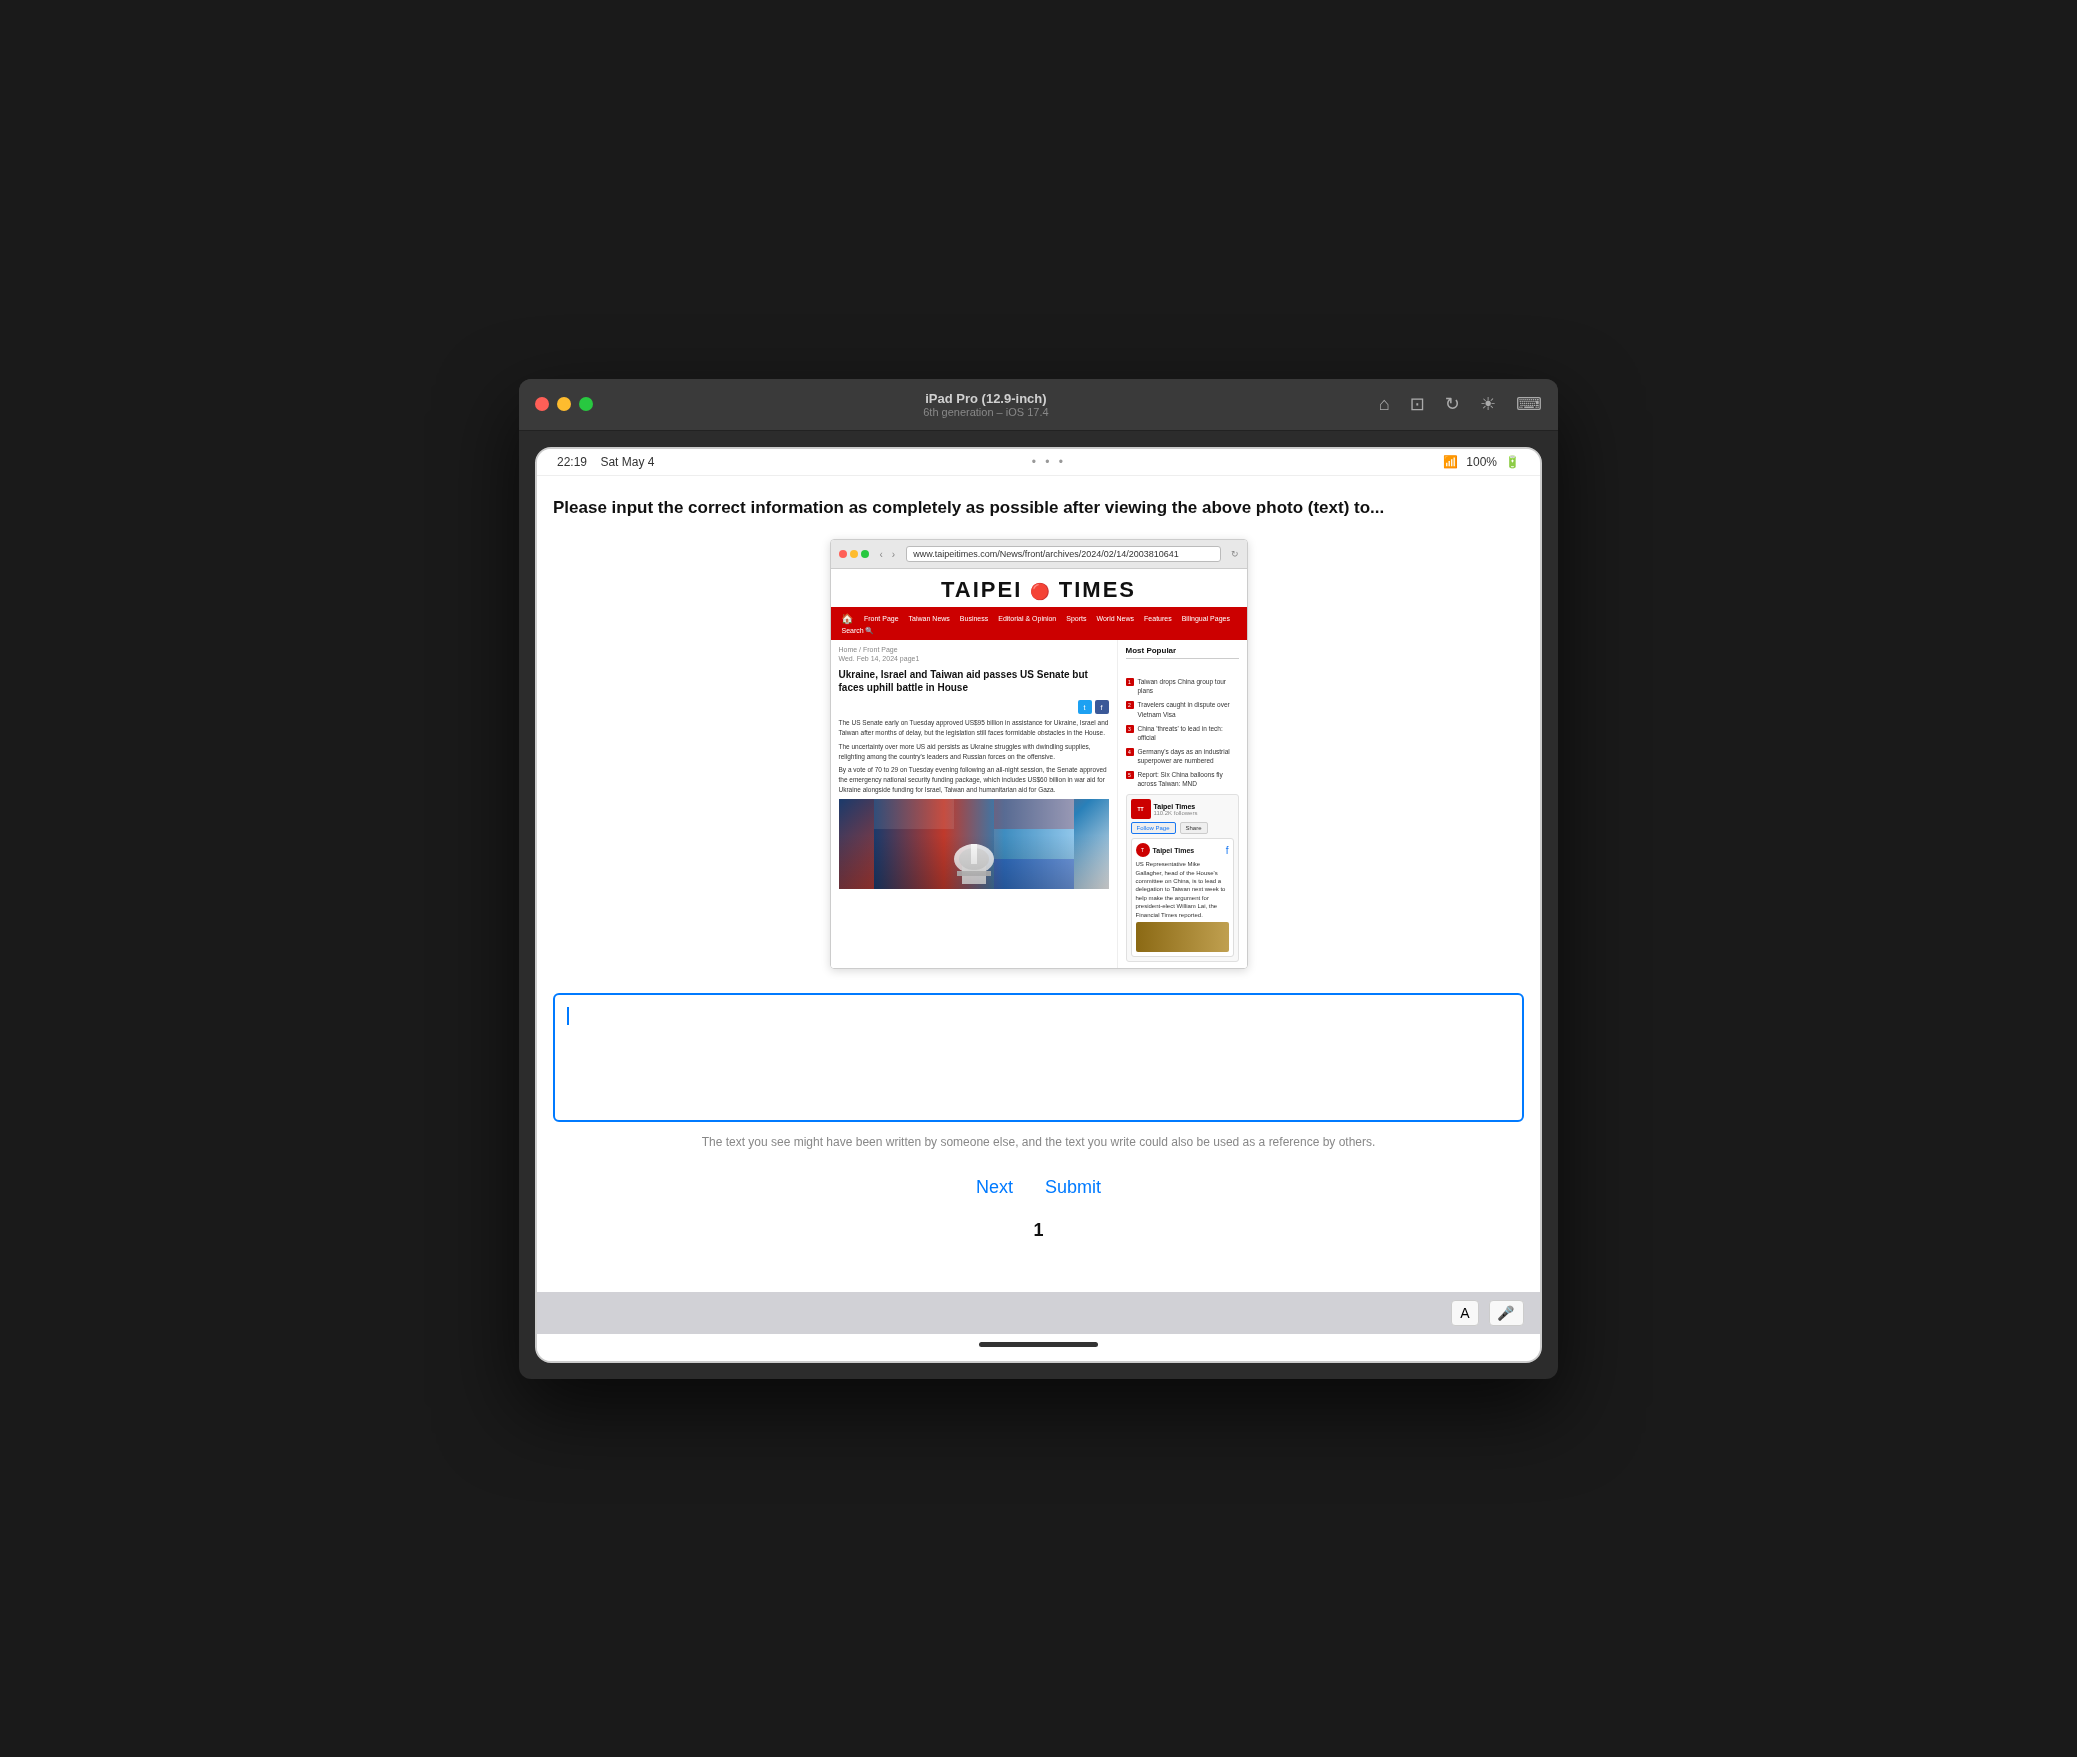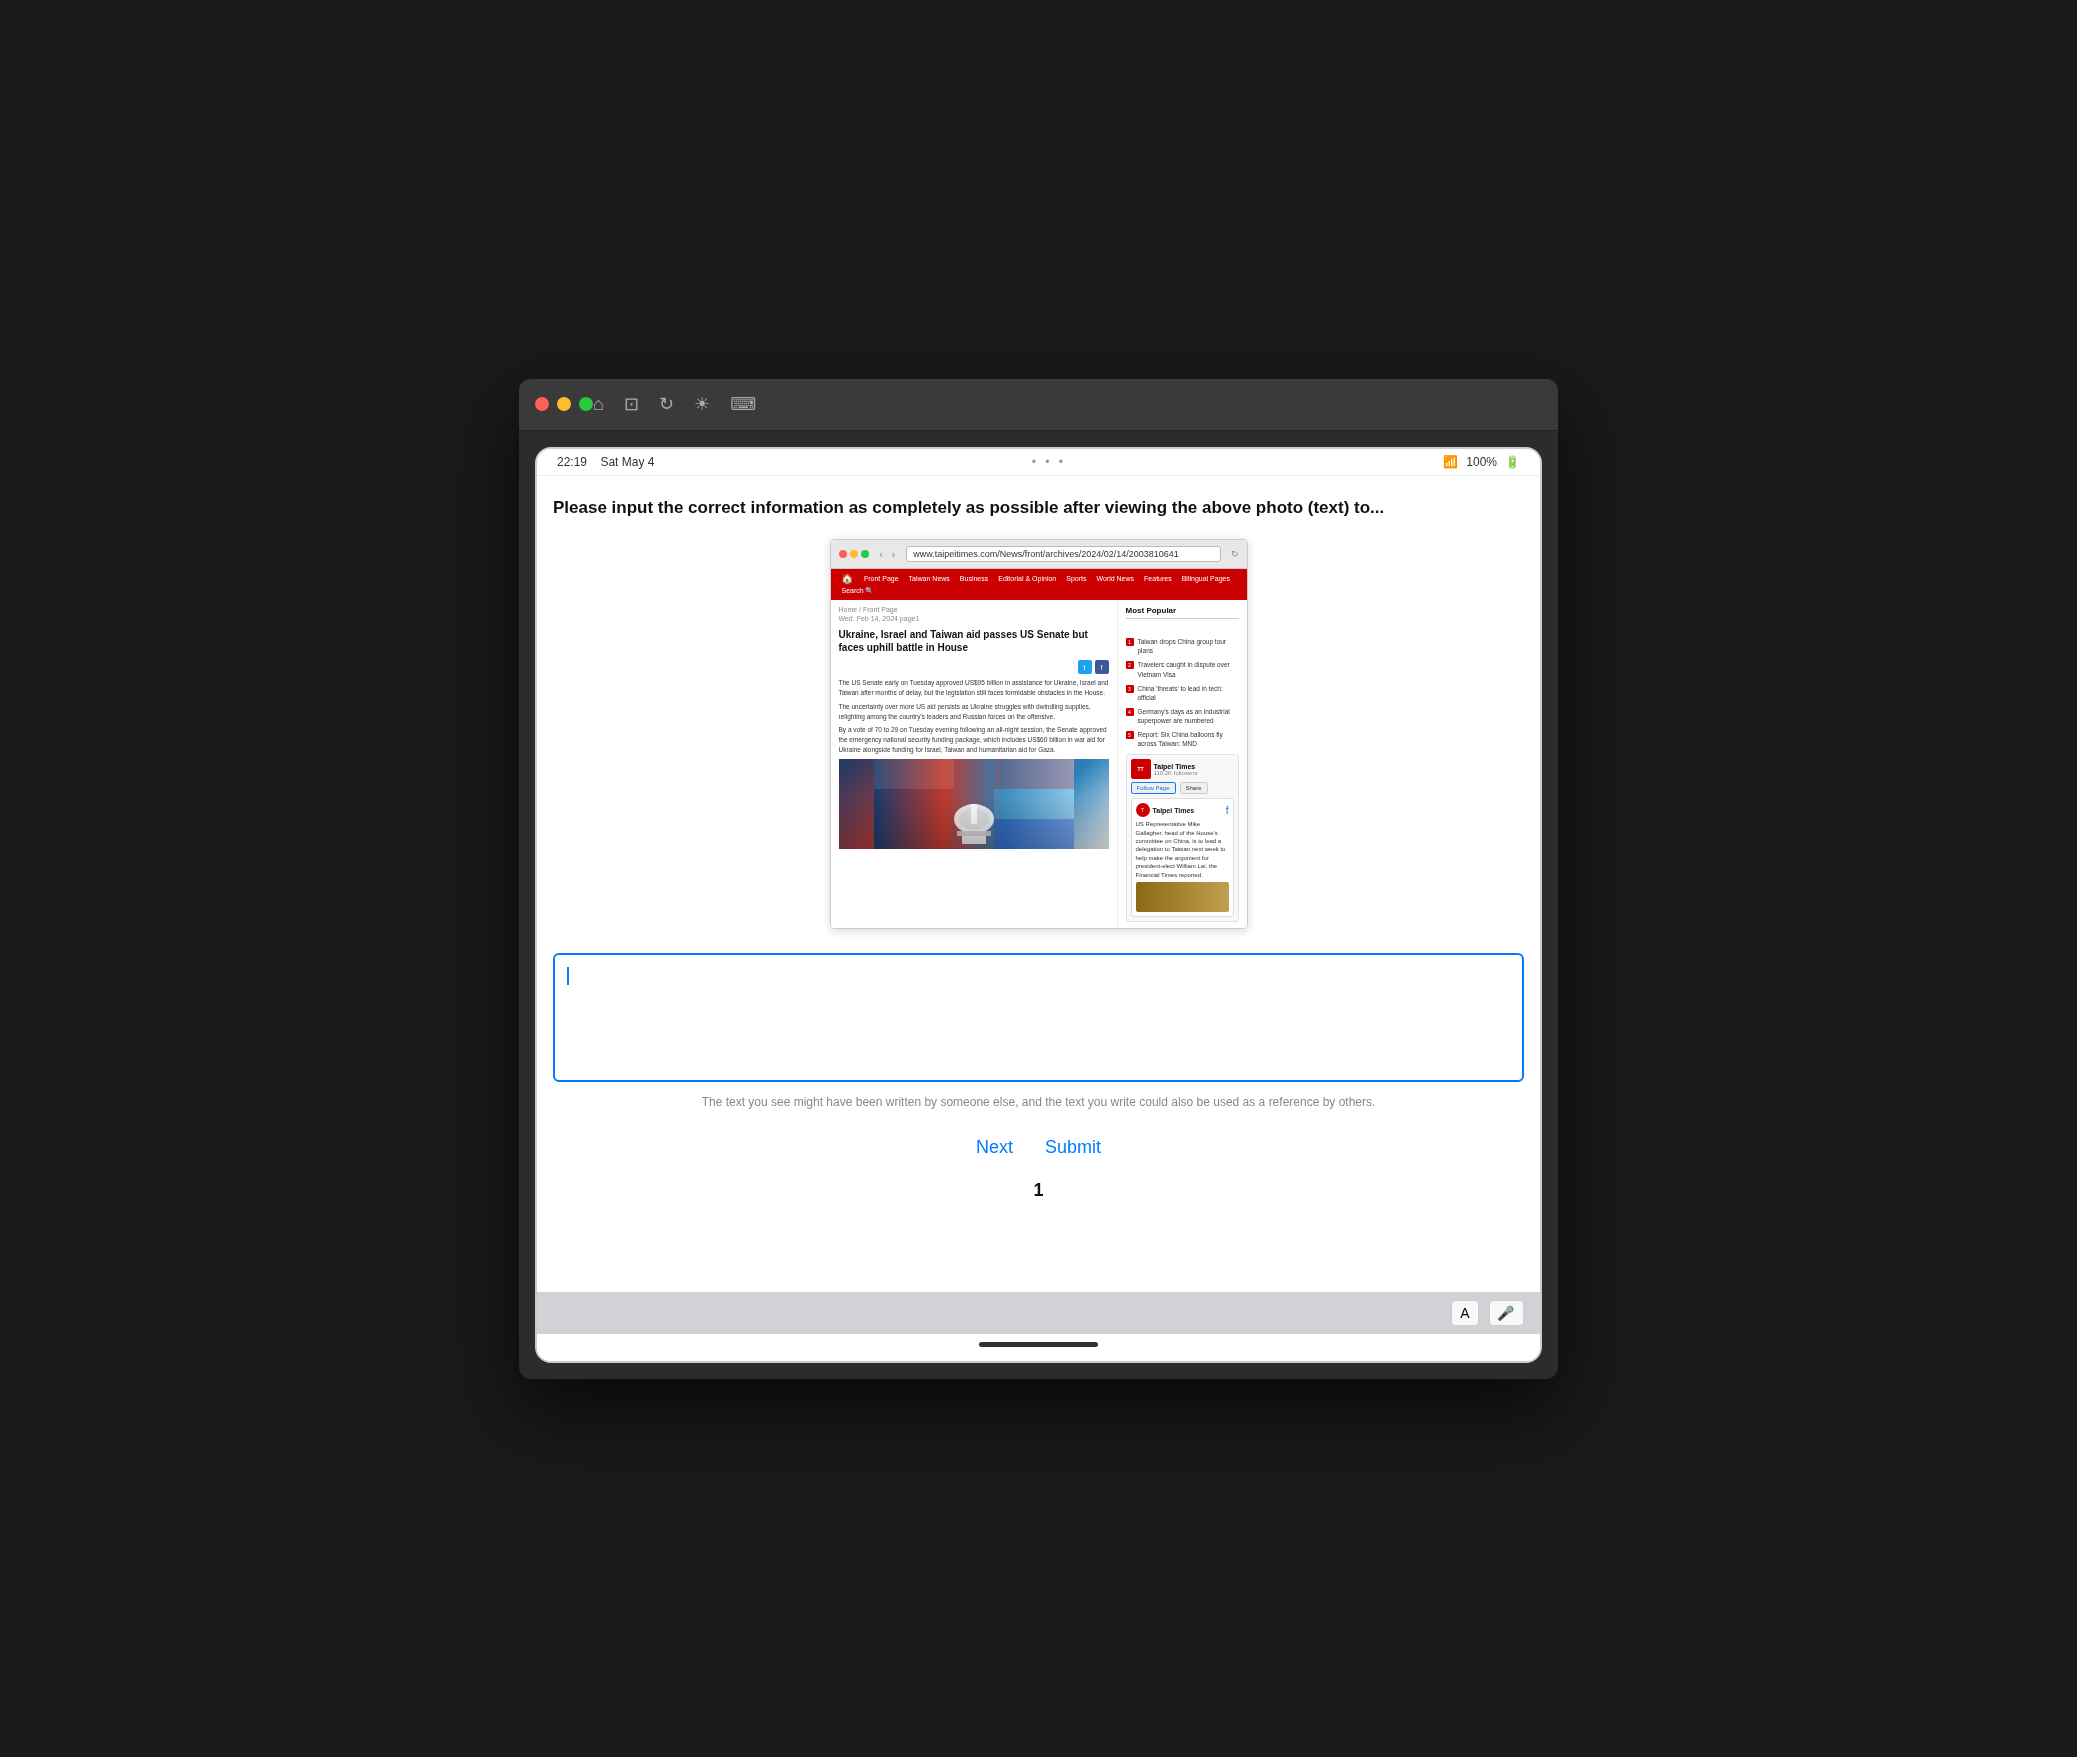--- a/index.html
+++ b/index.html
@@ -547,20 +547,24 @@
 </head>
 <body>
 
 <div class="mac-window">
 
   <div class="mac-titlebar">
     <div class="mac-traffic-lights">
       <div class="traffic-light tl-red"></div>
       <div class="traffic-light tl-yellow"></div>
       <div class="traffic-light tl-green"></div>
+    </div>
+    <div class="mac-title-center">
+      <span class="mac-title-text">iPad Pro (12.9-inch)</span>
+      <span class="mac-subtitle-text">6th generation – iOS 17.4</span>
     </div>
     <div class="mac-toolbar-icons">
       <span class="toolbar-icon">⌂</span>
       <span class="toolbar-icon">⊡</span>
       <span class="toolbar-icon">↻</span>
       <span class="toolbar-icon">☀</span>
       <span class="toolbar-icon">⌨</span>
     </div>
   </div>
 
@@ -596,20 +600,27 @@
             <div class="browser-nav">
               <span class="browser-nav-btn">‹</span>
               <span class="browser-nav-btn">›</span>
             </div>
             <div class="browser-url-bar">www.taipeitimes.com/News/front/archives/2024/02/14/2003810641</div>
             <span style="font-size:9px;color:#888;margin-left:4px;">↻</span>
           </div>
 
           <div class="newspaper-body">
 
+            <div class="taipei-times-header">
+              <div class="taipei-times-logo">
+                <span>TAIPEI</span>
+                <span style="color:#c00;font-size:16px;"> 🔴 </span>
+                <span>TIMES</span>
+              </div>
+            </div>
 
             <div class="newspaper-nav">
               <span class="newspaper-nav-item home-icon">🏠</span>
               <span class="newspaper-nav-item">Front Page</span>
               <span class="newspaper-nav-item">Taiwan News</span>
               <span class="newspaper-nav-item">Business</span>
               <span class="newspaper-nav-item">Editorial &amp; Opinion</span>
               <span class="newspaper-nav-item">Sports</span>
               <span class="newspaper-nav-item">World News</span>
               <span class="newspaper-nav-item">Features</span>

